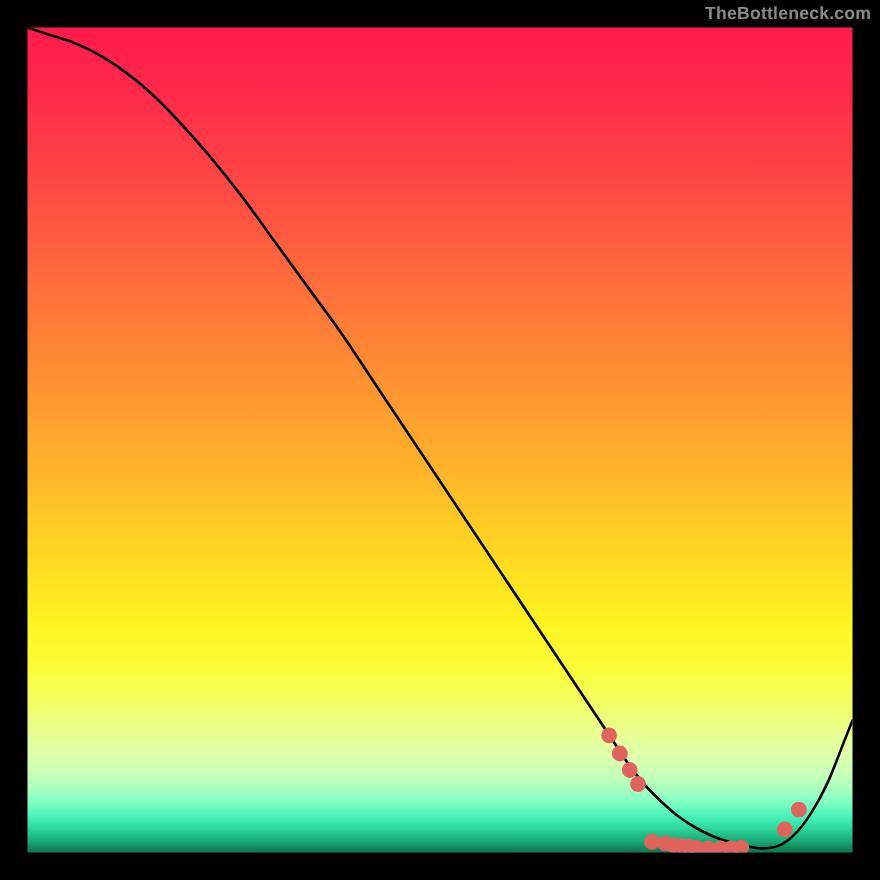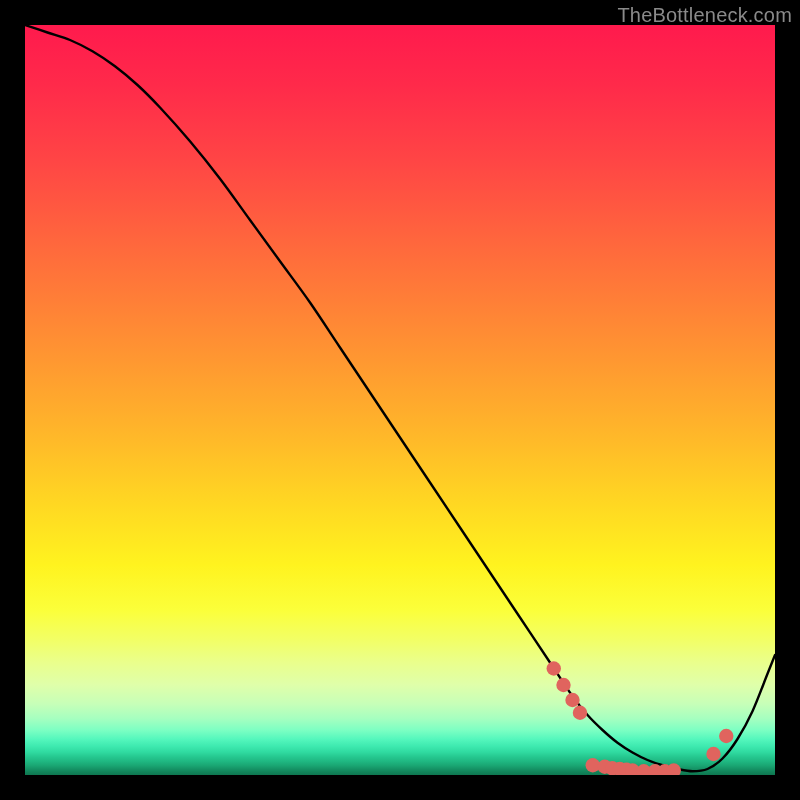--- a/index.html
+++ b/index.html
@@ -50,22 +50,22 @@
       #169768 99.1%,
       #12875c 99.5%,
       #0e7750 100%
     );
   }
   .watermark {
     position: absolute;
     top: 4px;
     right: 8px;
     color: #8a8a8a;
-    font-size: 20px;
-    font-weight: 400;
+    font-size: 16px;
+    font-weight: 700;
     letter-spacing: 0.2px;
     user-select: none;
   }
   svg.curve {
     position: absolute;
     left: 0;
     top: 0;
     width: 750px;
     height: 750px;
   }

